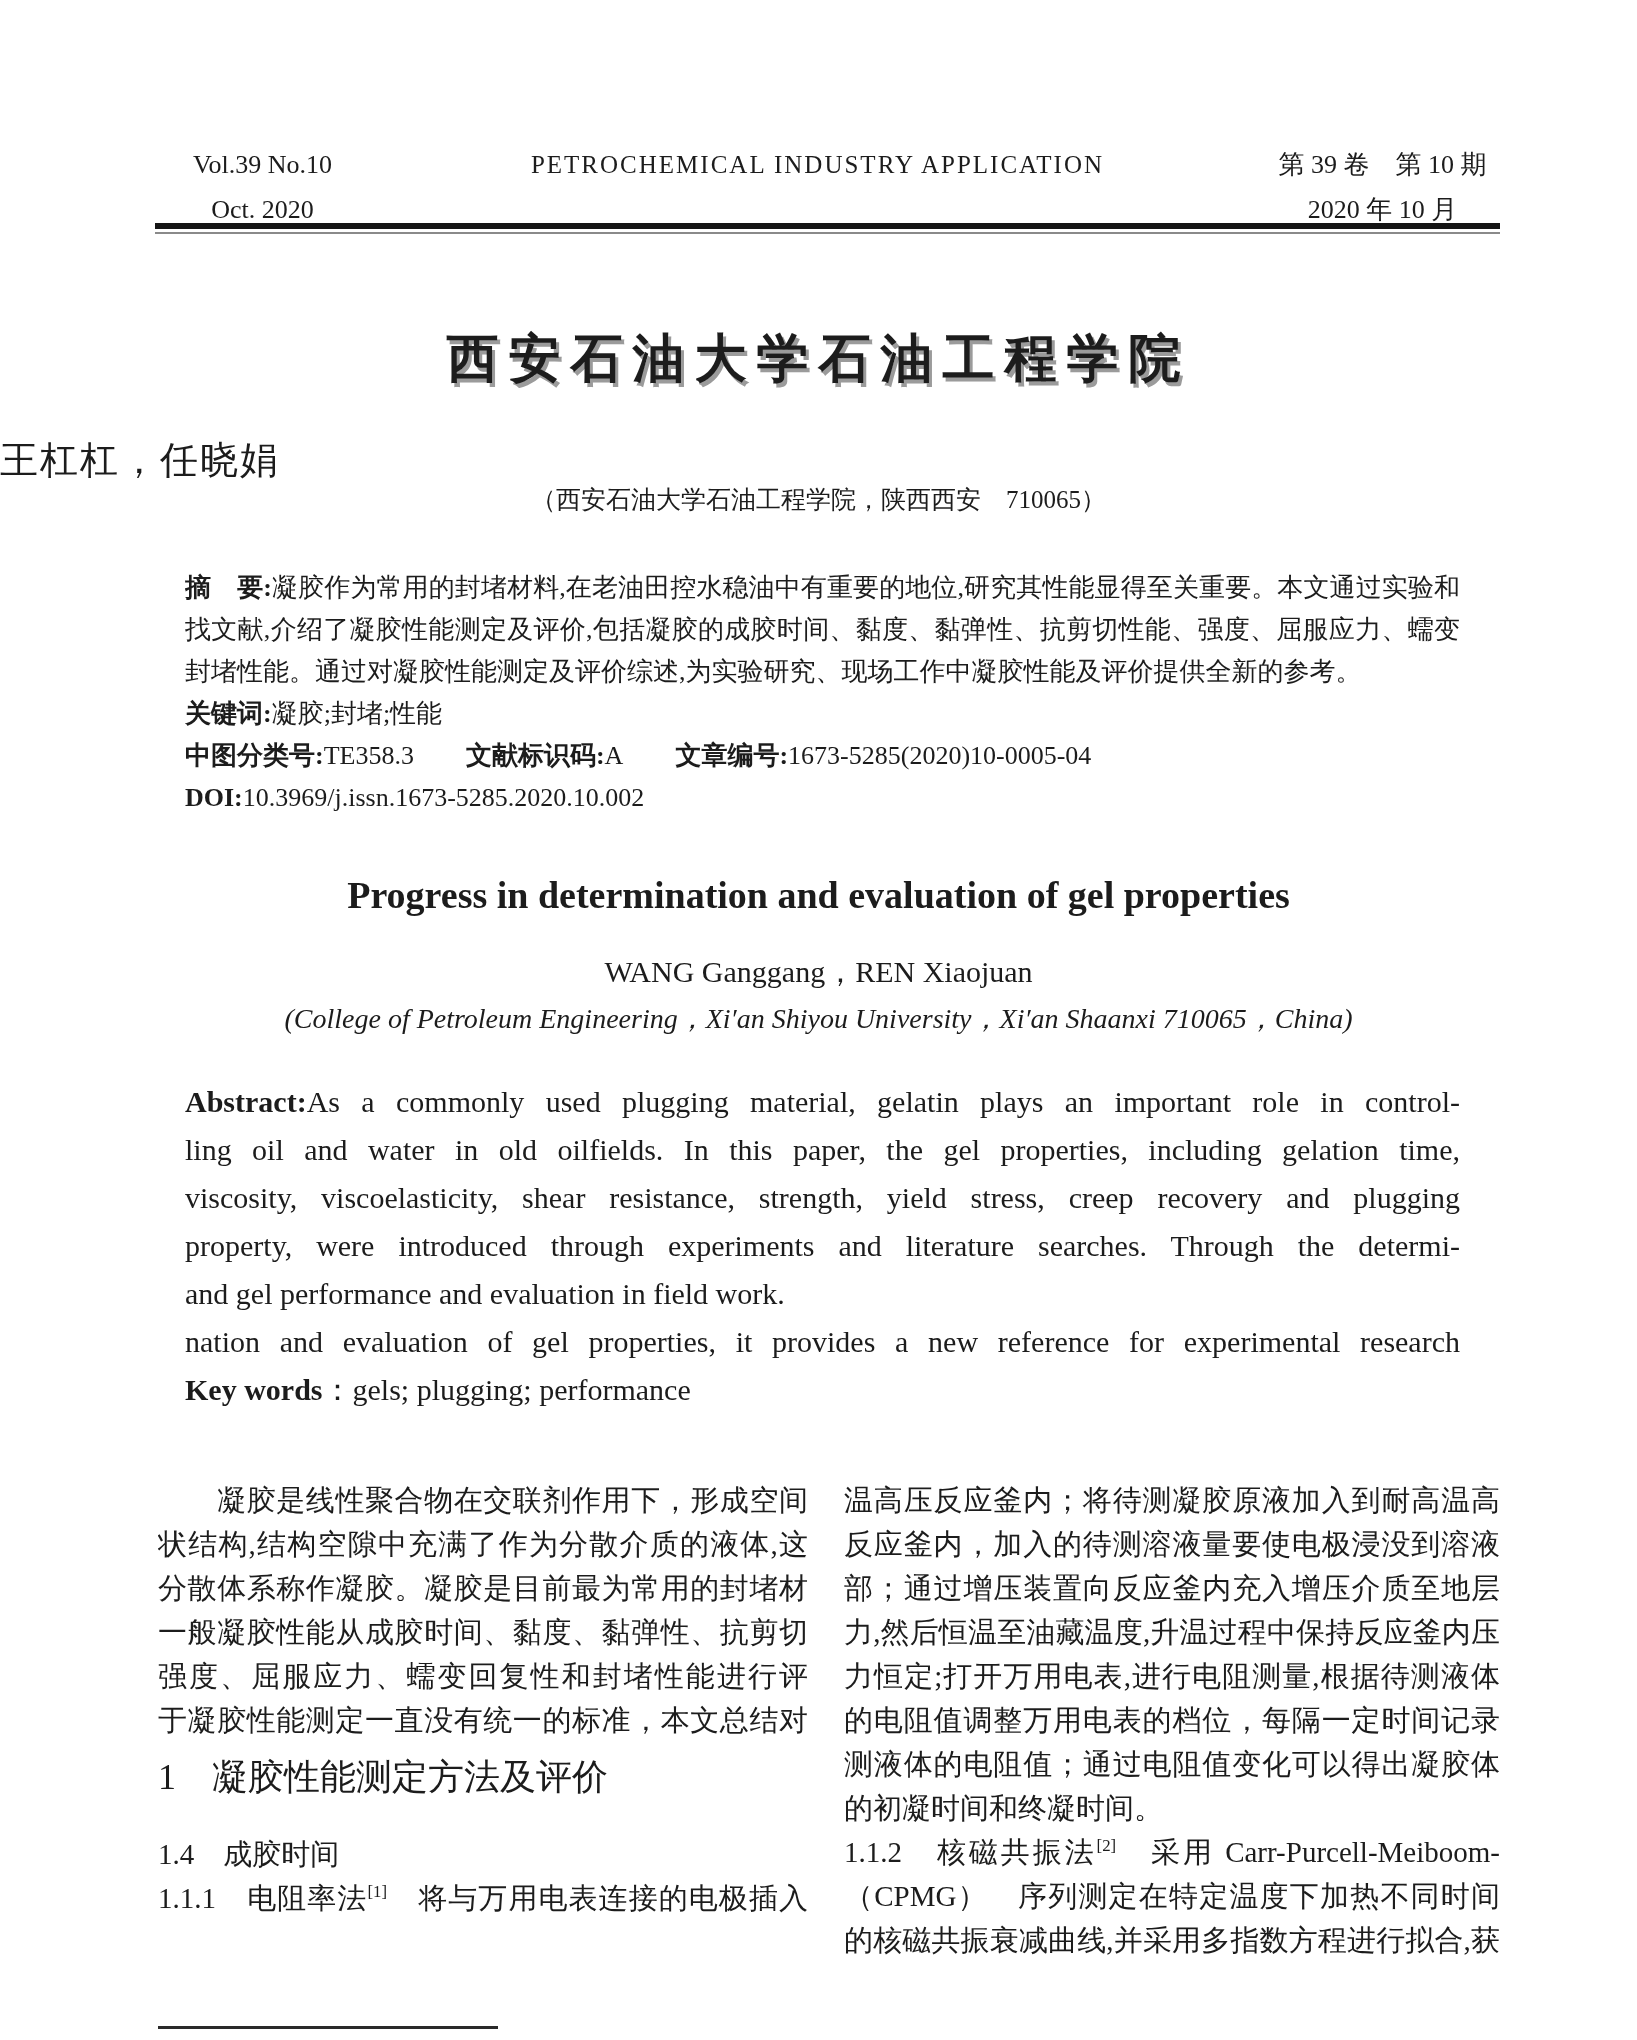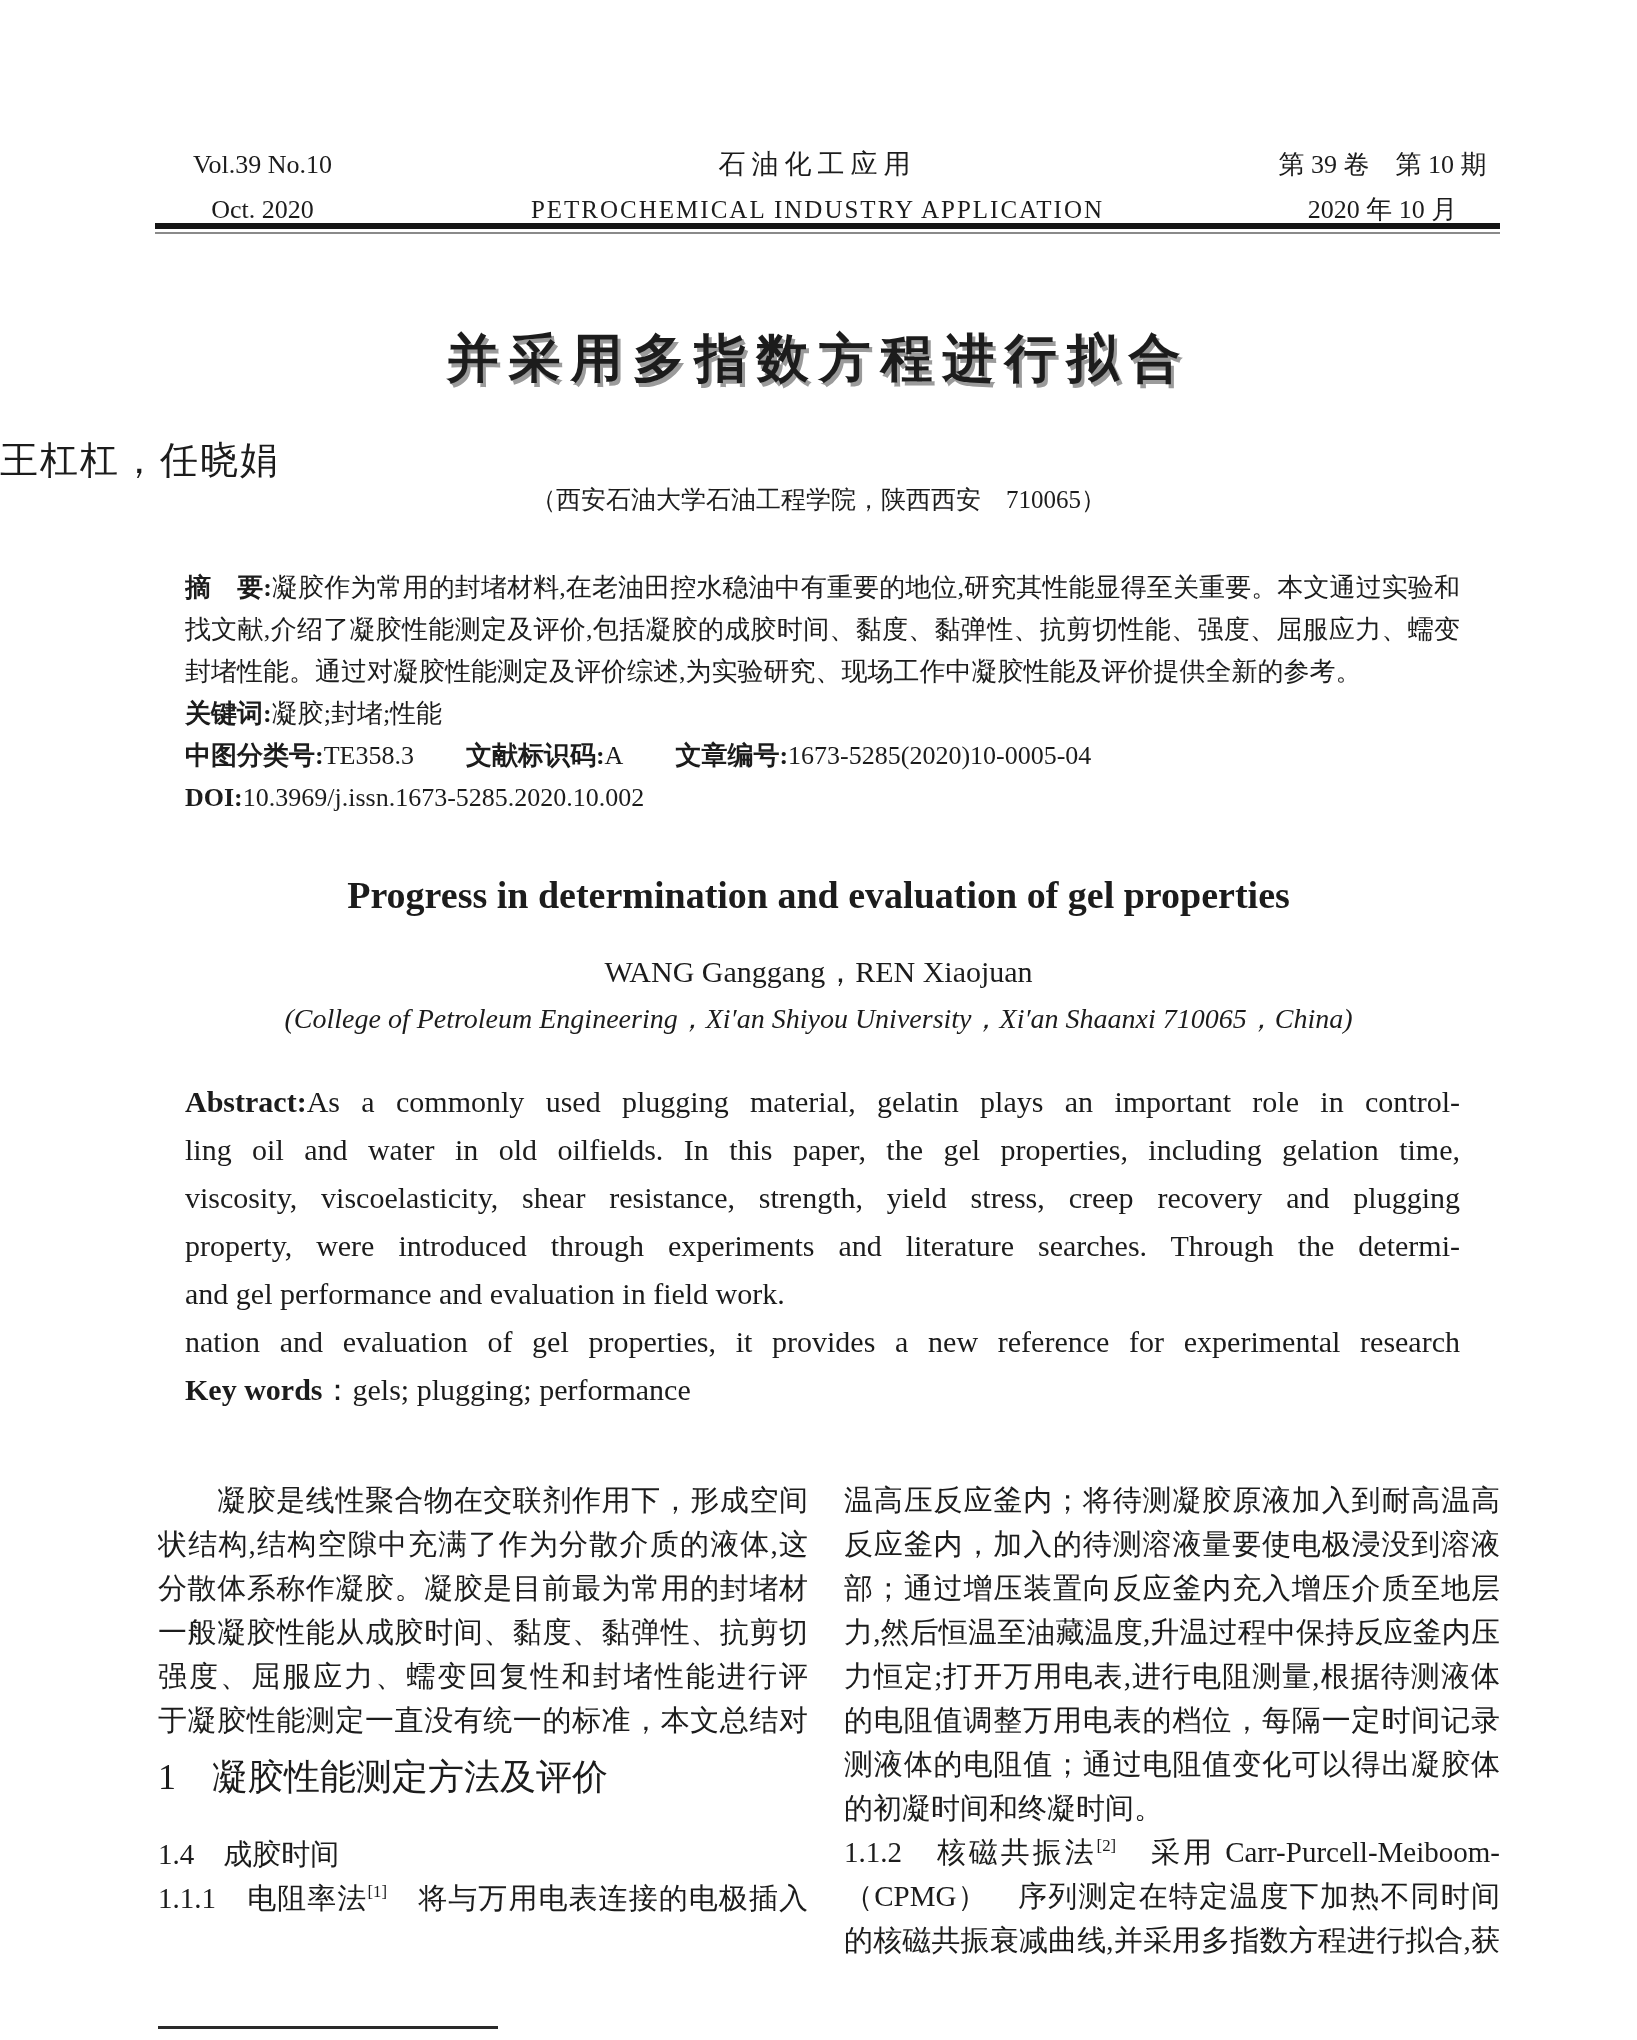--- a/index.html
+++ b/index.html
@@ -63,32 +63,31 @@
 <body>
 
 <div class="page">
 
   <header class="masthead">
     <div class="mh-left">
       <div>Vol.39 No.10</div>
       <div>Oct. 2020</div>
     </div>
     <div class="mh-center">
-      <div class="mh-cn">石油化工应用</div>
       <div class="mh-en">PETROCHEMICAL INDUSTRY APPLICATION</div>
     </div>
     <div class="mh-right">
       <div>第 39 卷　第 10 期</div>
       <div>2020 年 10 月</div>
     </div>
   </header>
   <div class="rule-thick"></div>
   <div class="rule-thin"></div>
 
-  <h1 class="title-cn">并采用多指数方程进行拟合</h1>
+  <h1 class="title-cn">西安石油大学石油工程学院</h1>
   <div class="authors-cn">王杠杠，任晓娟</div>
   <div class="affil-cn">（西安石油大学石油工程学院，陕西西安　710065）</div>
 
   <section class="abstract-cn">
     <div class="abs-line just"><span class="b">摘　要:</span><span>凝胶作为常用的封堵材料,在老油田控水稳油中有重要的地位,研究其性能显得至关重要。本文通过实验和查</span></div>
     <div class="abs-line just">找文献,介绍了凝胶性能测定及评价,包括凝胶的成胶时间、黏度、黏弹性、抗剪切性能、强度、屈服应力、蠕变回复性和</div>
     <div class="abs-line">封堵性能。通过对凝胶性能测定及评价综述,为实验研究、现场工作中凝胶性能及评价提供全新的参考。</div>
     <div class="abs-line"><span class="b">关键词:</span><span>凝胶;封堵;性能</span></div>
     <div class="abs-line"><span class="b">中图分类号:</span><span>TE358.3</span><span class="b gap2">文献标识码:</span><span>A</span><span class="b gap2">文章编号:</span><span>1673-5285(2020)10-0005-04</span></div>
     <div class="abs-line"><span class="b">DOI:</span><span>10.3969/j.issn.1673-5285.2020.10.002</span></div>

